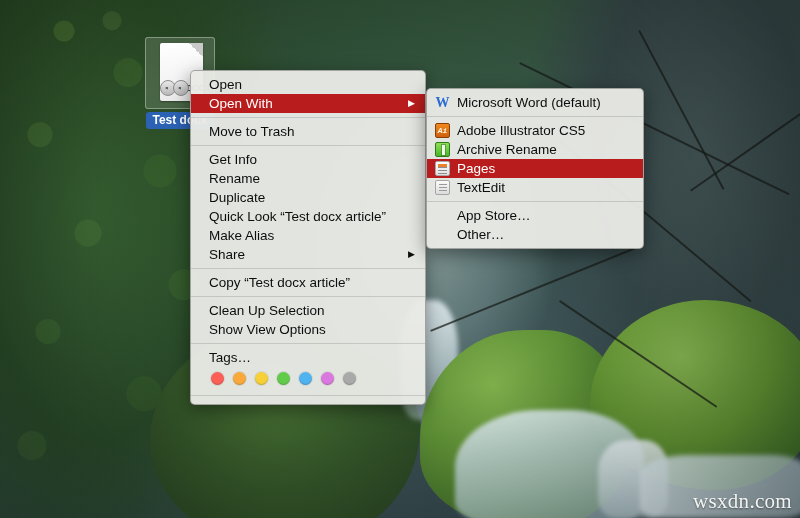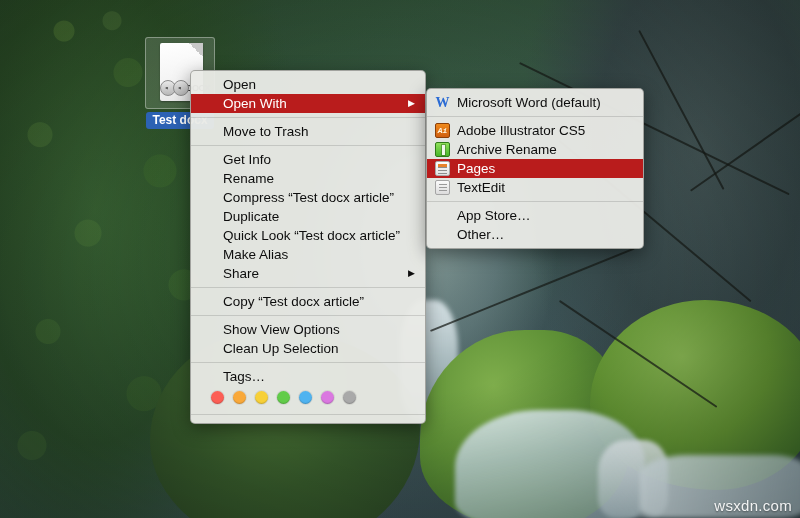--- a/index.html
+++ b/index.html
@@ -122,22 +122,22 @@
     position: absolute;
     inset: 0;
     background: radial-gradient(ellipse 560px 400px at 400px 255px, rgba(0,0,0,0) 35%, rgba(0,0,0,0.30) 100%);
   }
 
   .watermark {
     position: absolute;
     right: 8px;
     bottom: 4px;
     color: rgba(255,255,255,0.92);
-    font-size: 15px;
-    font-family: Liberation Sans, sans-serif;
+    font-size: 21px;
+    font-family: Liberation Serif, serif;
     letter-spacing: 0.3px;
     text-shadow: 0 1px 2px rgba(0,0,0,0.45);
   }
 
   
   .desktop-icon {
     position: absolute;
     left: 145px;
     top: 37px;
     width: 70px;
@@ -230,21 +230,21 @@
     font-size: 13.5px;
     color: #0d0d0d;
     overflow: hidden;
   }
   #main-menu { left: 190px; top: 70px; width: 236px; }
   #open-with-menu { left: 426px; top: 88px; width: 218px; }
 
   .menu-item {
     height: 19px;
     line-height: 19px;
-    padding: 0 10px 0 32px;
+    padding: 0 10px 0 18px;
     white-space: nowrap;
     position: relative;
     display: flex;
     align-items: center;
   }
   .menu-item.selected {
     background: #b91c1c;
     color: #ffffff;
     justify-content: center;
   }
@@ -411,45 +411,42 @@
         <span class="label">Move to Trash</span>
       </div>
       <div class="menu-sep"></div>
       <div class="menu-item">
         <span class="label">Get Info</span>
       </div>
       <div class="menu-item">
         <span class="label">Rename</span>
       </div>
       <div class="menu-item">
-        <span class="label">Compress “Test docx article”</span>
-      </div>
-      <div class="menu-item">
         <span class="label">Duplicate</span>
       </div>
       <div class="menu-item">
         <span class="label">Quick Look “Test docx article”</span>
       </div>
       <div class="menu-item">
         <span class="label">Make Alias</span>
       </div>
       <div class="menu-item">
         <span class="label">Share</span>
         <span class="submenu-arrow">▶</span>
       </div>
       <div class="menu-sep"></div>
       <div class="menu-item">
         <span class="label">Copy “Test docx article”</span>
       </div>
       <div class="menu-sep"></div>
       <div class="menu-item">
+        <span class="label">Clean Up Selection</span>
+      </div>
+      <div class="menu-item">
         <span class="label">Show View Options</span>
-      </div>
-      <div class="menu-item">
-        <span class="label">Clean Up Selection</span>
       </div>
       <div class="menu-sep"></div>
       <div class="menu-item">
         <span class="label">Tags…</span>
       </div>
       <div class="tags-row">
         <span class="tag-dot" style="background: rgb(252, 95, 85);"></span>
         <span class="tag-dot" style="background: rgb(249, 169, 58);"></span>
         <span class="tag-dot" style="background: rgb(247, 208, 56);"></span>
         <span class="tag-dot" style="background: rgb(98, 204, 74);"></span>

